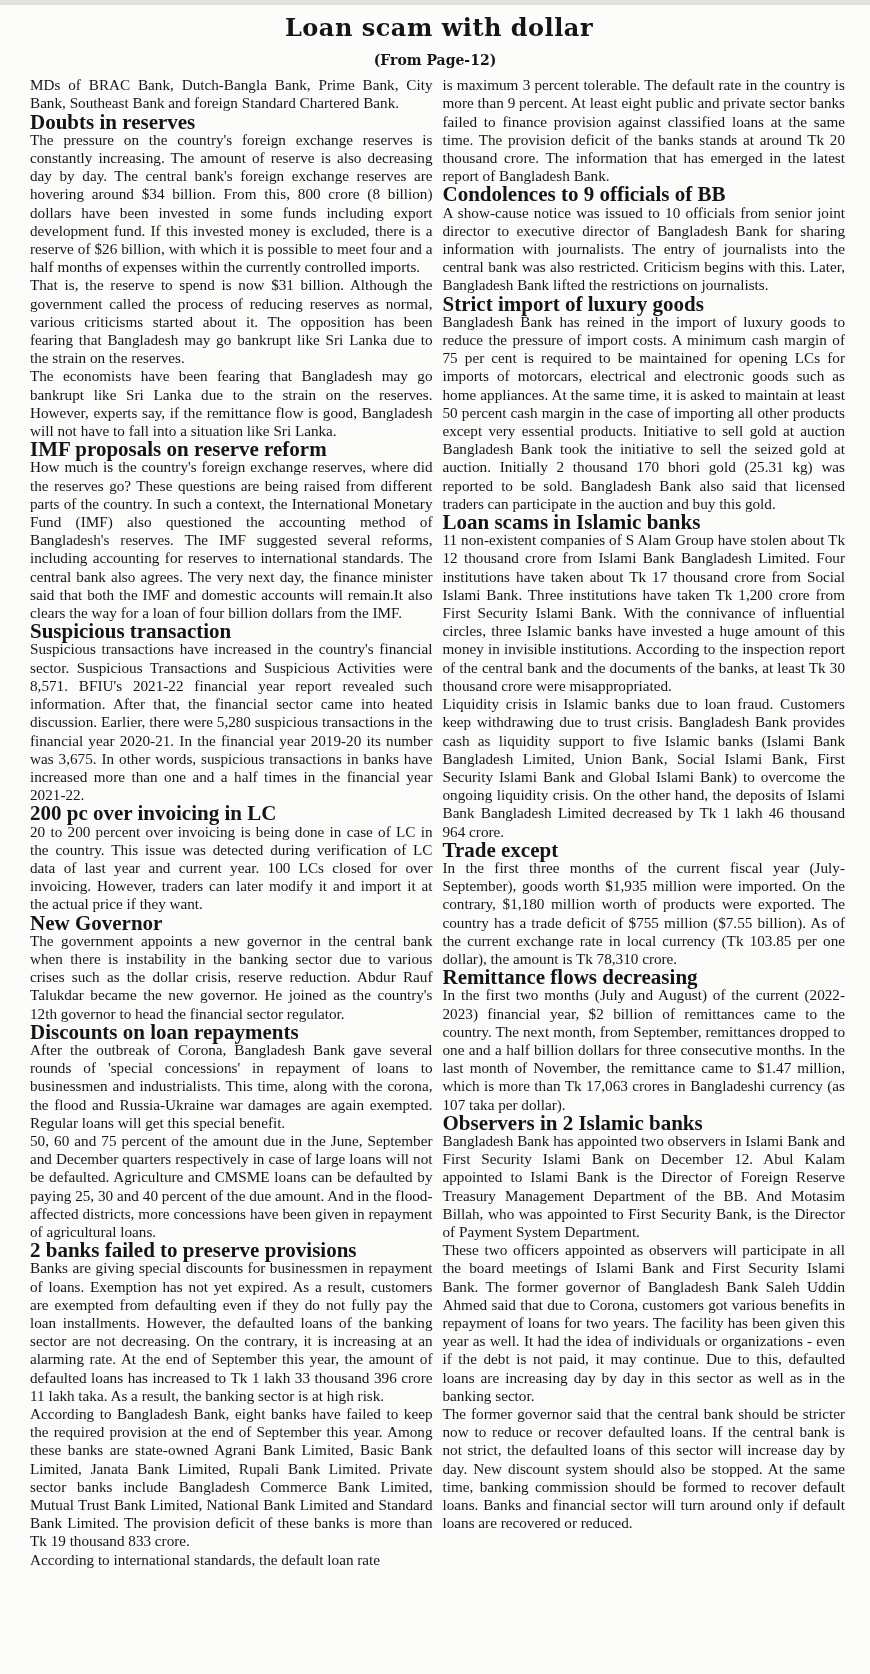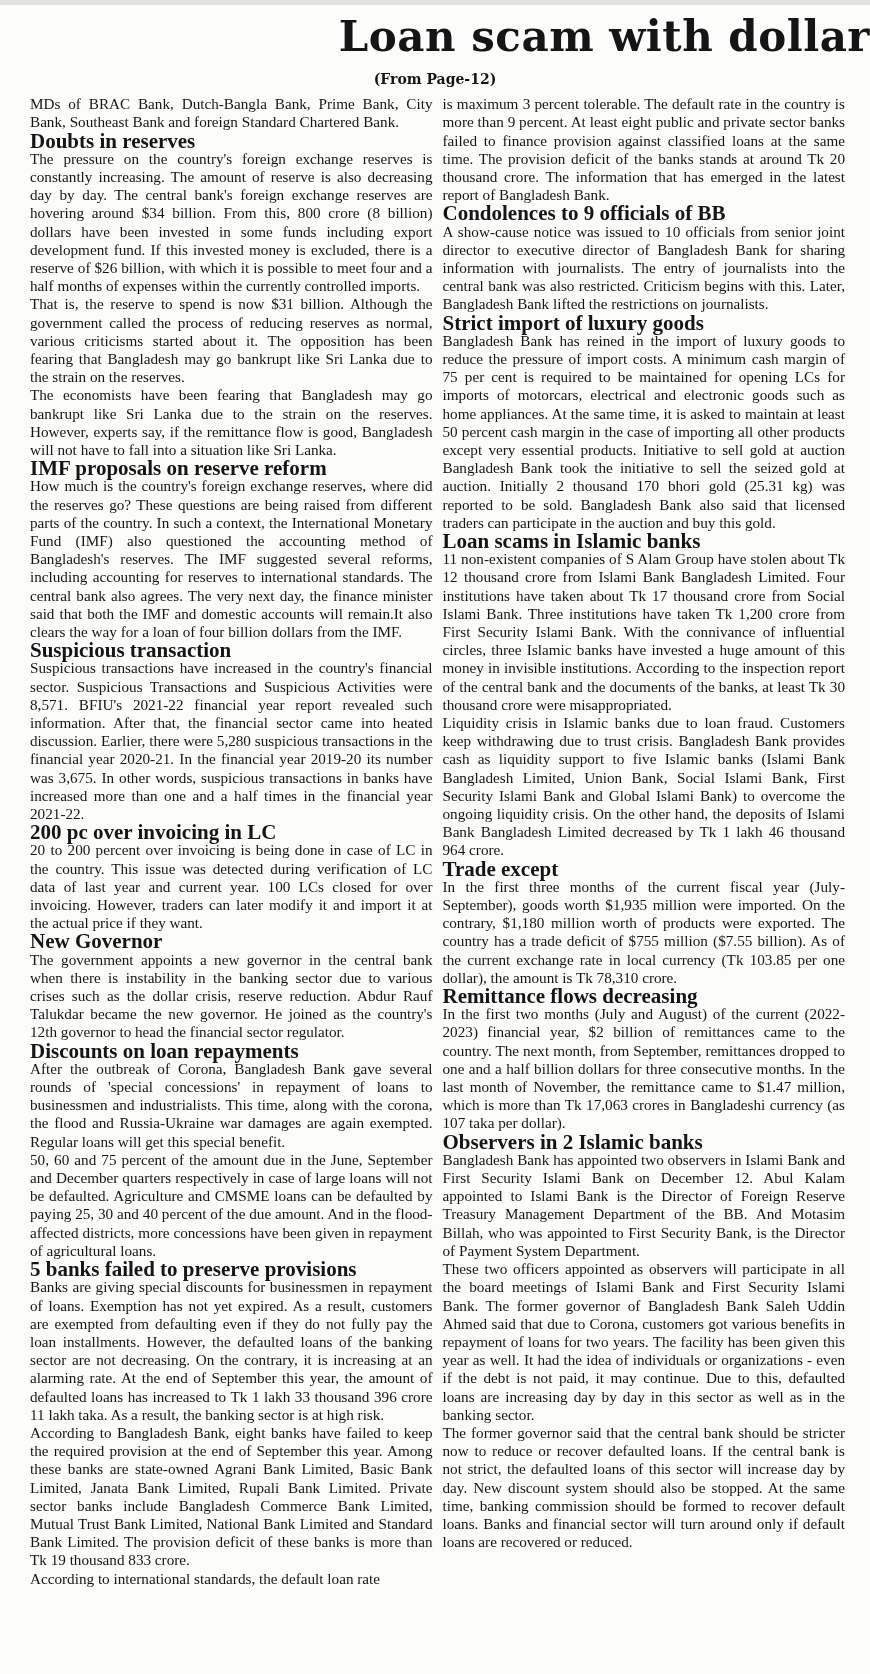--- a/index.html
+++ b/index.html
@@ -22,23 +22,23 @@
     position: relative;
   }
   .top-strip {
     height: 5px;
     width: 100%;
     background: var(--edge);
   }
   .article-title {
     font-family: "DejaVu Serif", "Liberation Serif", serif;
     font-weight: 700;
-    font-size: 42px;
+    font-size: 24px;
     line-height: 1.05;
-    text-align: right;
+    text-align: center;
     margin: 10px 0 2px 8px;
     letter-spacing: 0.5px;
   }
   .article-subtitle {
     font-family: "DejaVu Serif", "Liberation Serif", serif;
     font-weight: 700;
     font-size: 14px;
     text-align: center;
     margin: 12px 0 8px 0;
   }
@@ -88,21 +88,21 @@
       <p>How much is the country's foreign exchange reserves, where did the reserves go? These questions are being raised from different parts of the country. In such a context, the International Monetary Fund (IMF) also questioned the accounting method of Bangladesh's reserves. The IMF suggested several reforms, including accounting for reserves to international standards. The central bank also agrees. The very next day, the finance minister said that both the IMF and domestic accounts will remain.It also clears the way for a loan of four billion dollars from the IMF.</p>
       <h2>Suspicious transaction</h2>
       <p>Suspicious transactions have increased in the country's financial sector. Suspicious Transactions and Suspicious Activities were 8,571. BFIU's 2021-22 financial year report revealed such information. After that, the financial sector came into heated discussion. Earlier, there were 5,280 suspicious transactions in the financial year 2020-21. In the financial year 2019-20 its number was 3,675. In other words, suspicious transactions in banks have increased more than one and a half times in the financial year 2021-22.</p>
       <h2>200 pc over invoicing in LC</h2>
       <p>20 to 200 percent over invoicing is being done in case of LC in the country. This issue was detected during verification of LC data of last year and current year. 100 LCs closed for over invoicing. However, traders can later modify it and import it at the actual price if they want.</p>
       <h2>New Governor</h2>
       <p>The government appoints a new governor in the central bank when there is instability in the banking sector due to various crises such as the dollar crisis, reserve reduction. Abdur Rauf Talukdar became the new governor. He joined as the country's 12th governor to head the financial sector regulator.</p>
       <h2>Discounts on loan repayments</h2>
       <p>After the outbreak of Corona, Bangladesh Bank gave several rounds of 'special concessions' in repayment of loans to businessmen and industrialists. This time, along with the corona, the flood and Russia-Ukraine war damages are again exempted. Regular loans will get this special benefit.</p>
       <p>50, 60 and 75 percent of the amount due in the June, September and December quarters respectively in case of large loans will not be defaulted. Agriculture and CMSME loans can be defaulted by paying 25, 30 and 40 percent of the due amount. And in the flood-affected districts, more concessions have been given in repayment of agricultural loans.</p>
-      <h2>5 banks failed to preserve provisions</h2>
+      <h2>2 banks failed to preserve provisions</h2>
       <p>Banks are giving special discounts for businessmen in repayment of loans. Exemption has not yet expired. As a result, customers are exempted from defaulting even if they do not fully pay the loan installments. However, the defaulted loans of the banking sector are not decreasing. On the contrary, it is increasing at an alarming rate. At the end of September this year, the amount of defaulted loans has increased to Tk 1 lakh 33 thousand 396 crore 11 lakh taka. As a result, the banking sector is at high risk.</p>
       <p>According to Bangladesh Bank, eight banks have failed to keep the required provision at the end of September this year. Among these banks are state-owned Agrani Bank Limited, Basic Bank Limited, Janata Bank Limited, Rupali Bank Limited. Private sector banks include Bangladesh Commerce Bank Limited, Mutual Trust Bank Limited, National Bank Limited and Standard Bank Limited. The provision deficit of these banks is more than Tk 19 thousand 833 crore.</p>
       <p>According to international standards, the default loan rate</p>
     </div>
 
     <div class="col">
       <p>is maximum 3 percent tolerable. The default rate in the country is more than 9 percent. At least eight public and private sector banks failed to finance provision against classified loans at the same time. The provision deficit of the banks stands at around Tk 20 thousand crore. The information that has emerged in the latest report of Bangladesh Bank.</p>
       <h2>Condolences to 9 officials of BB</h2>
       <p>A show-cause notice was issued to 10 officials from senior joint director to executive director of Bangladesh Bank for sharing information with journalists. The entry of journalists into the central bank was also restricted. Criticism begins with this. Later, Bangladesh Bank lifted the restrictions on journalists.</p>
       <h2>Strict import of luxury goods</h2>

